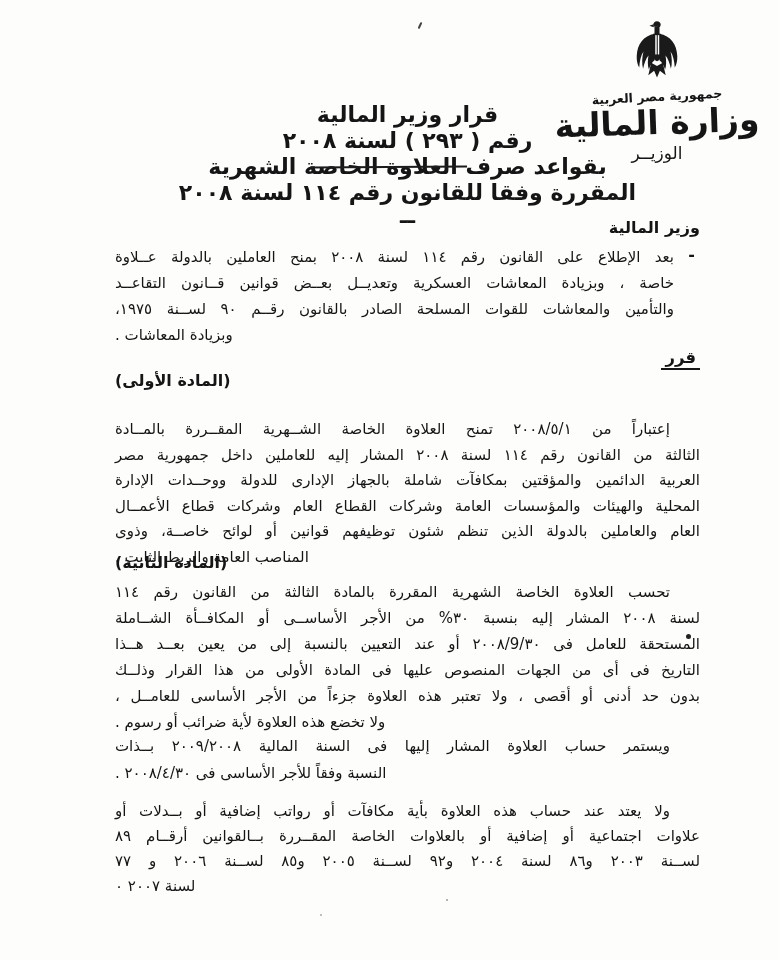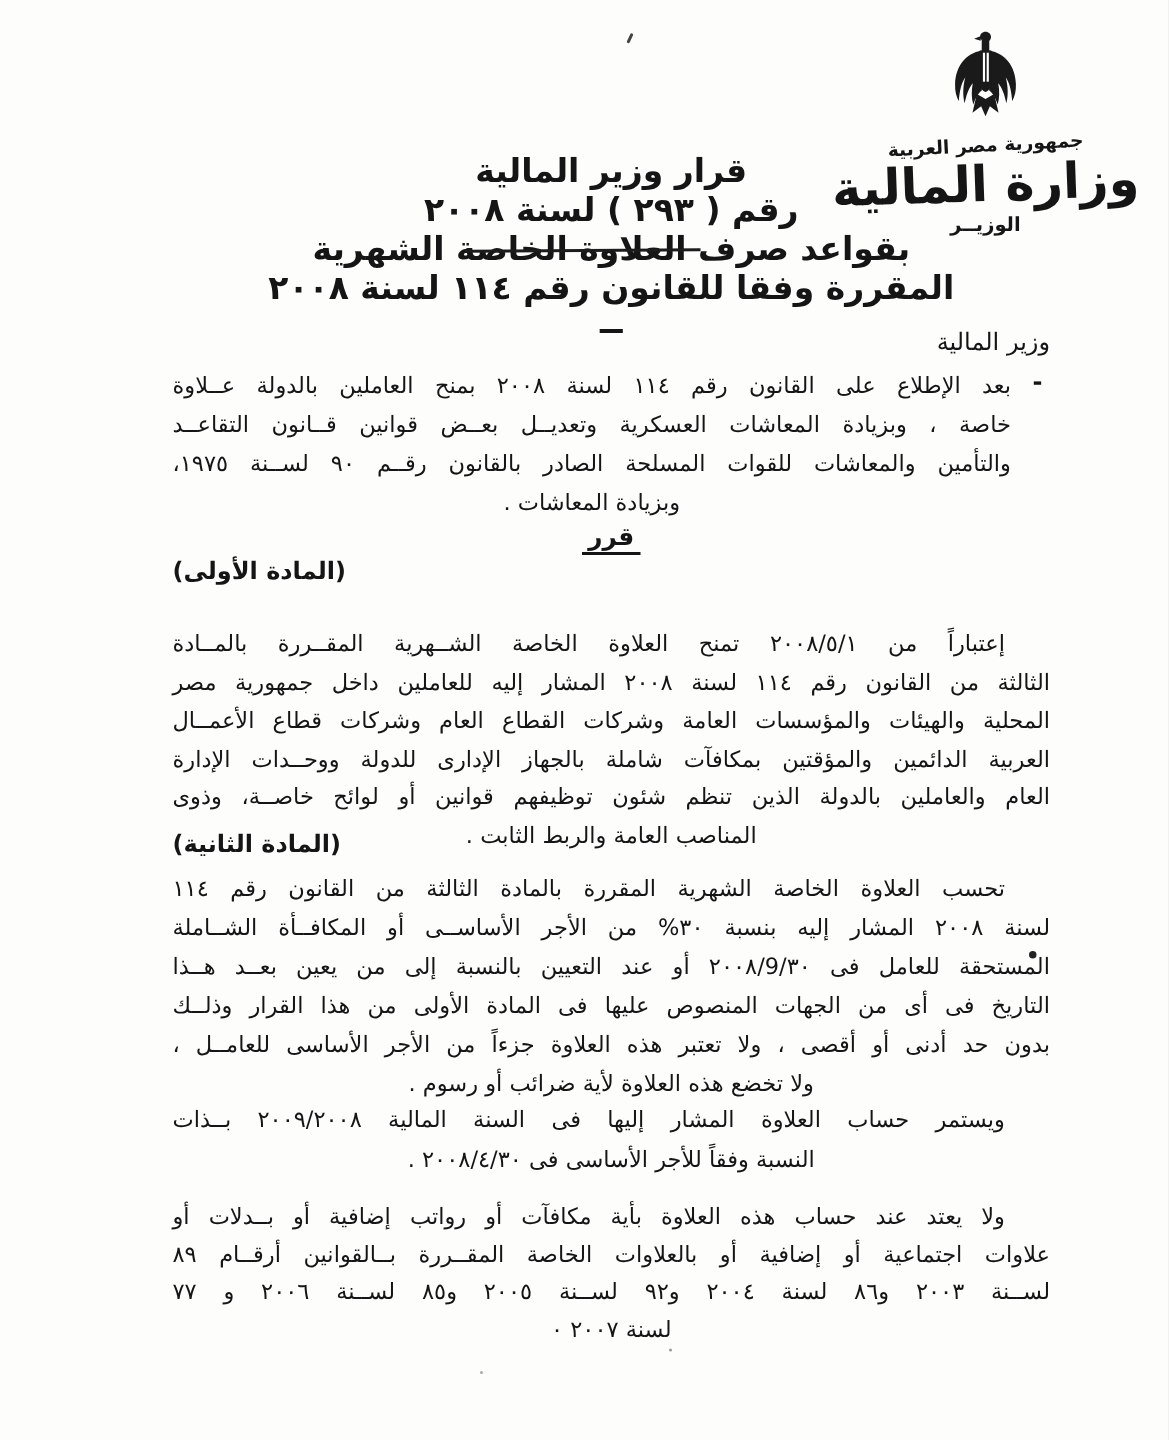--- a/index.html
+++ b/index.html
@@ -8,38 +8,38 @@
     background:#fdfdfc;color:#151515;overflow:hidden;
     font-family:"DejaVu Sans",sans-serif;
   }
   .col{position:absolute;left:115px;width:585px;direction:rtl;unicode-bidi:embed}
 
   
   .letterhead{position:absolute;top:20px;right:14px;width:216px;text-align:center;direction:rtl}
   .eagle{display:block;margin:0 auto}
   .country{font-size:12.5px;font-weight:bold;transform:rotate(-3deg);margin-top:3px;white-space:nowrap}
   .ministry{font-size:33px;font-weight:bold;line-height:1.15;transform:rotate(-2deg);letter-spacing:1px;white-space:nowrap}
-  .minister{font-size:13px;font-weight:bold;margin-top:1px}
+  .minister{font-size:17px;font-weight:normal;margin-top:1px}
 
   
   .title-block{top:102px;text-align:center;font-weight:bold;font-size:22px;line-height:26px}
   .sep{line-height:20px;font-weight:bold}
 
-  .minister-heading{top:218px;font-size:16px;font-weight:normal;text-align:right}
+  .minister-heading{top:218px;font-size:16px;font-weight:bold;text-align:right}
 
   .body-line{font-size:15px;font-weight:normal}
   .j{text-align:justify;text-align-last:justify;text-justify:inter-word}
-  .r{text-align:center}
+  .r{text-align:left}
   .indent{padding-right:30px}
 
   .preamble{top:244px;padding-right:26px;box-sizing:border-box}
   .preamble .body-line{line-height:26px}
   .bullet{position:absolute;right:5px;top:1px;font-weight:bold;font-size:16px}
 
-  .decree{top:348px;text-align:center}
+  .decree{top:348px;}
   .decree-word{display:inline-block;border-bottom:2.2px solid #151515;padding:0 4px 1px;font-size:16.5px;font-weight:bold}
   .article-heading{text-align:left;font-size:16px;font-weight:bold}
   .a1title{top:371px}
   .a1{top:417px}   .a1 .body-line{line-height:25.5px}
   .a2title{top:553px}
   .a2p1{top:579px} .a2p1 .body-line{line-height:26px}
   .a2p2{top:733px} .a2p2 .body-line{line-height:27px}
   .a2p3{top:799px} .a2p3 .body-line{line-height:25px}
 
   
@@ -93,22 +93,22 @@
   </div>
 
   <div class="col decree">
     <span class="decree-word">قرر</span>
   </div>
 
   <div class="col article-heading a1title">(المادة الأولى)</div>
   <div class="col a1">
     <div class="body-line j indent">إعتباراً من ٢٠٠٨/٥/١ تمنح العلاوة الخاصة الشــهرية المقــررة بالمــادة</div>
     <div class="body-line j">الثالثة من القانون رقم ١١٤ لسنة ٢٠٠٨ المشار إليه للعاملين داخل جمهورية مصر</div>
+    <div class="body-line j">العربية الدائمين والمؤقتين بمكافآت شاملة بالجهاز الإدارى للدولة ووحــدات الإدارة</div>
     <div class="body-line j">المحلية والهيئات والمؤسسات العامة وشركات القطاع العام وشركات قطاع الأعمــال</div>
-    <div class="body-line j">العربية الدائمين والمؤقتين بمكافآت شاملة بالجهاز الإدارى للدولة ووحــدات الإدارة</div>
     <div class="body-line j">العام والعاملين بالدولة الذين تنظم شئون توظيفهم قوانين أو لوائح خاصــة، وذوى</div>
     <div class="body-line r">المناصب العامة والربط الثابت .</div>
   </div>
 
   <div class="col article-heading a2title">(المادة الثانية)</div>
   <div class="col a2p1">
     <div class="body-line j indent">تحسب العلاوة الخاصة الشهرية المقررة بالمادة الثالثة من القانون رقم ١١٤</div>
     <div class="body-line j">لسنة ٢٠٠٨ المشار إليه بنسبة ٣٠% من الأجر الأساســى أو المكافــأة الشــاملة</div>
     <div class="body-line j">المستحقة للعامل فى ٢٠٠٨/9/٣٠ أو عند التعيين بالنسبة إلى من يعين بعــد هــذا</div>
     <div class="body-line j">التاريخ فى أى من الجهات المنصوص عليها فى المادة الأولى من هذا القرار وذلــك</div>

